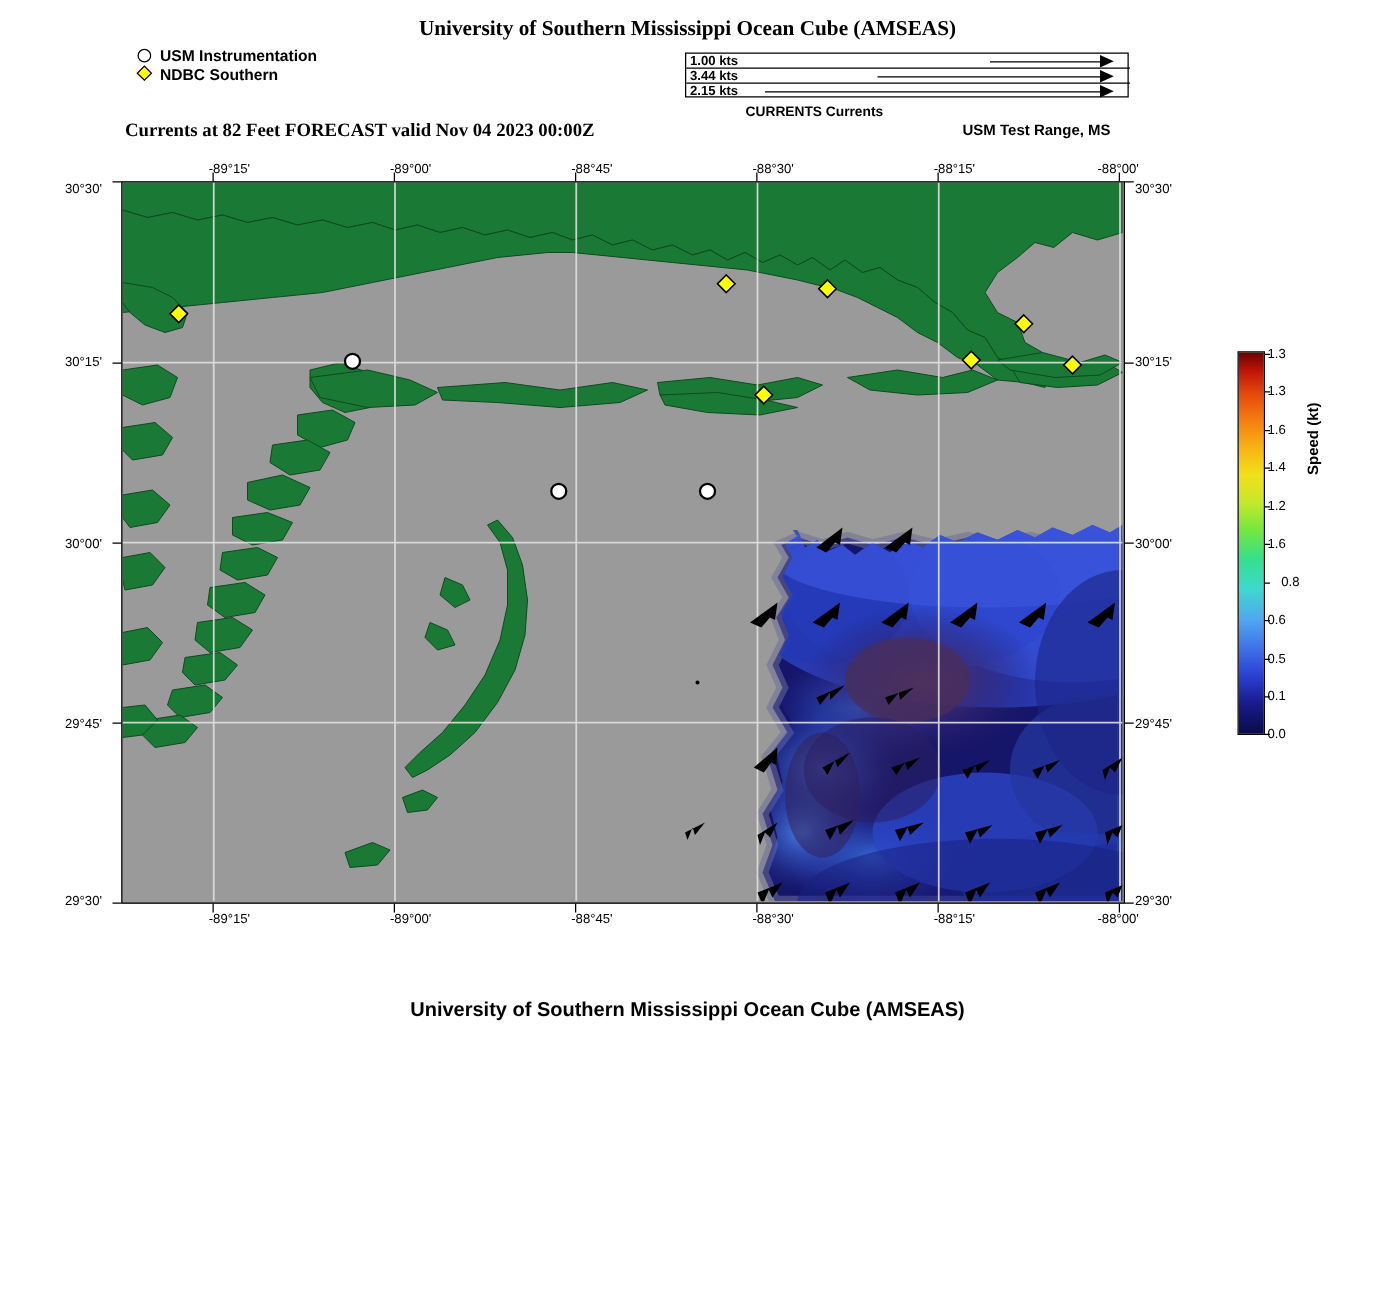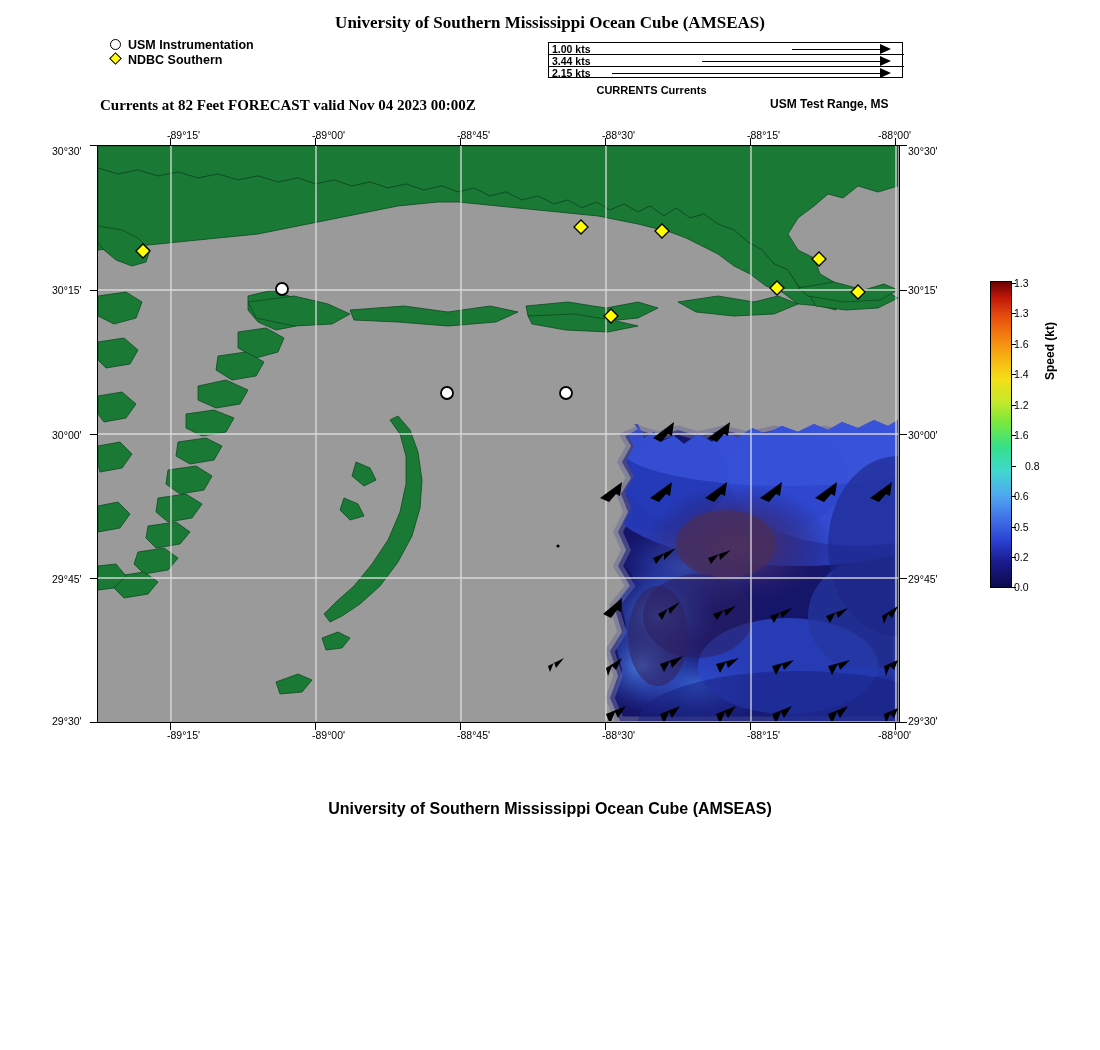--- a/index.html
+++ b/index.html
@@ -522,18 +522,18 @@
 
 <div class="cb-tick" style="top:277px;">1.3</div>
 <div class="cb-tick" style="top:307px;">1.3</div>
 <div class="cb-tick" style="top:338px;">1.6</div>
 <div class="cb-tick" style="top:368px;">1.4</div>
 <div class="cb-tick" style="top:399px;">1.2</div>
 <div class="cb-tick" style="top:429px;">1.6</div>
 <div class="cb-tick" style="top:460px;padding-left:11px;">0.8</div>
 <div class="cb-tick" style="top:490px;">0.6</div>
 <div class="cb-tick" style="top:521px;">0.5</div>
-<div class="cb-tick" style="top:551px;">0.2</div>
+<div class="cb-tick" style="top:551px;">0.1</div>
 <div class="cb-tick" style="top:581px;">0.0</div>
 
 <div id="colorbar-title">Speed (kt)</div>
 
 <div class="abs" id="bottom-title">University of Southern Mississippi Ocean Cube (AMSEAS)</div>
 
 </body></html>

